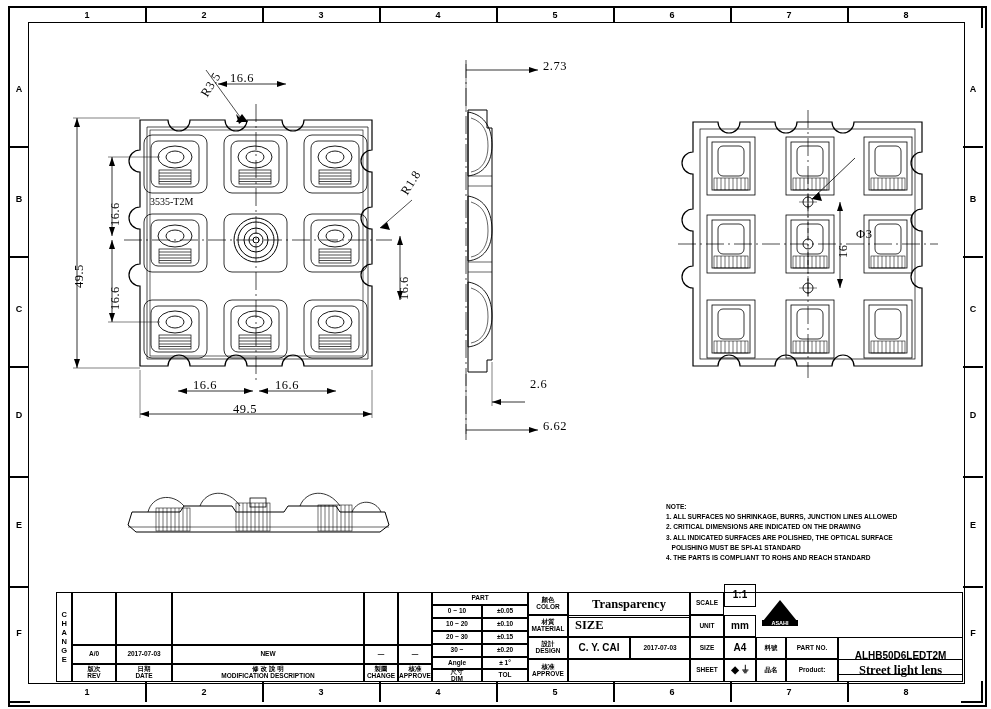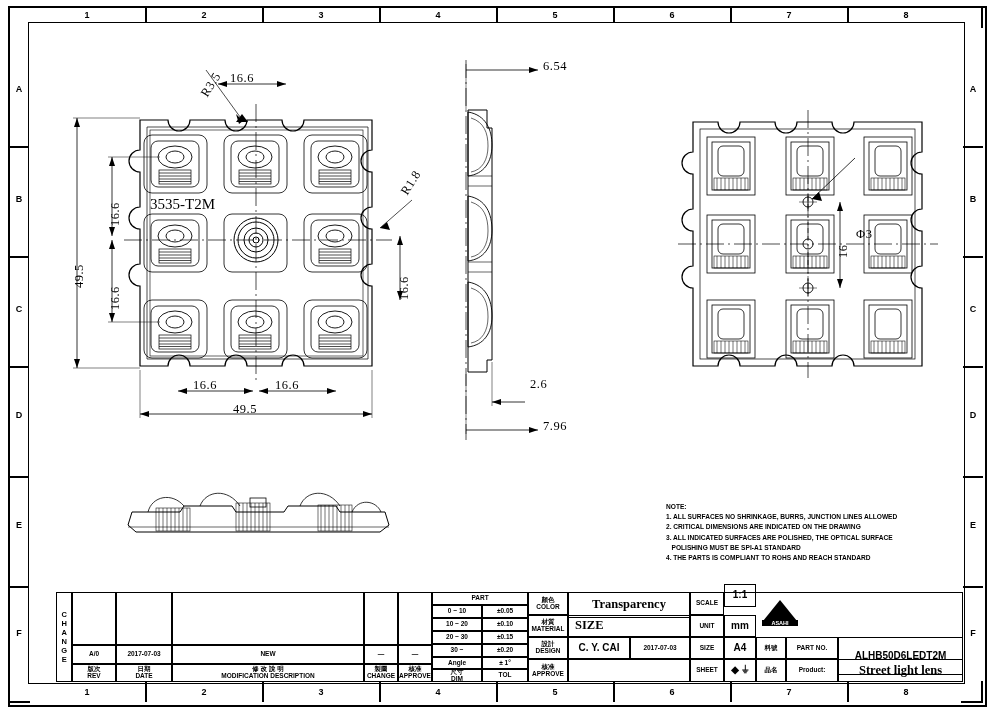--- a/index.html
+++ b/index.html
@@ -502,39 +502,39 @@
             <line x1="337" y1="505" x2="337" y2="531"></line>
             <line x1="341" y1="505" x2="341" y2="531"></line>
             <line x1="345" y1="505" x2="345" y2="531"></line>
             <line x1="349" y1="505" x2="349" y2="531"></line>
         </g>
         <line x1="128" y1="527" x2="389" y2="527" stroke-width="0.6"></line>
       </g>
     </g>
   </svg>
 
-  <div class="lbl" style="left:150px;top:196px;font-size:15px;font-family:'Liberation Serif',serif;">3535-T2M</div>
+  <div class="lbl" style="left:150px;top:196px;font-size:10px;font-family:'Liberation Serif',serif;">3535-T2M</div>
 
   <div class="dim rot" style="left:198px;top:92px;transform:rotate(-58deg);">R3.5</div>
   <div class="dim rot" style="left:398px;top:190px;transform:rotate(-58deg);">R1.8</div>
 
   <div class="dim" style="left:230px;top:71px;">16.6</div>
 
   <div class="dim rot" style="left:72px;top:288px;transform:rotate(-90deg);">49.5</div>
   <div class="dim rot" style="left:108px;top:226px;transform:rotate(-90deg);">16.6</div>
   <div class="dim rot" style="left:108px;top:310px;transform:rotate(-90deg);">16.6</div>
   <div class="dim rot" style="left:397px;top:300px;transform:rotate(-90deg);">16.6</div>
 
   <div class="dim" style="left:193px;top:378px;">16.6</div>
   <div class="dim" style="left:275px;top:378px;">16.6</div>
   <div class="dim" style="left:233px;top:402px;">49.5</div>
 
-  <div class="dim" style="left:543px;top:59px;">6.54</div>
+  <div class="dim" style="left:543px;top:59px;">2.73</div>
   <div class="dim" style="left:530px;top:377px;">2.6</div>
-  <div class="dim" style="left:543px;top:419px;">7.96</div>
+  <div class="dim" style="left:543px;top:419px;">6.62</div>
 
   <div class="dim" style="left:856px;top:227px;">Φ3</div>
   <div class="dim rot" style="left:836px;top:258px;transform:rotate(-90deg);">16</div>
 
   <div class="note" style="left:666px;top:502px;">NOTE:
 1. ALL SURFACES NO SHRINKAGE, BURRS, JUNCTION LINES ALLOWED
 2. CRITICAL DIMENSIONS ARE INDICATED ON THE DRAWING
 3. ALL INDICATED SURFACES ARE POLISHED, THE OPTICAL SURFACE
    POLISHING MUST BE SPI-A1 STANDARD
 4. THE PARTS IS COMPLIANT TO ROHS AND REACH STANDARD</div>

